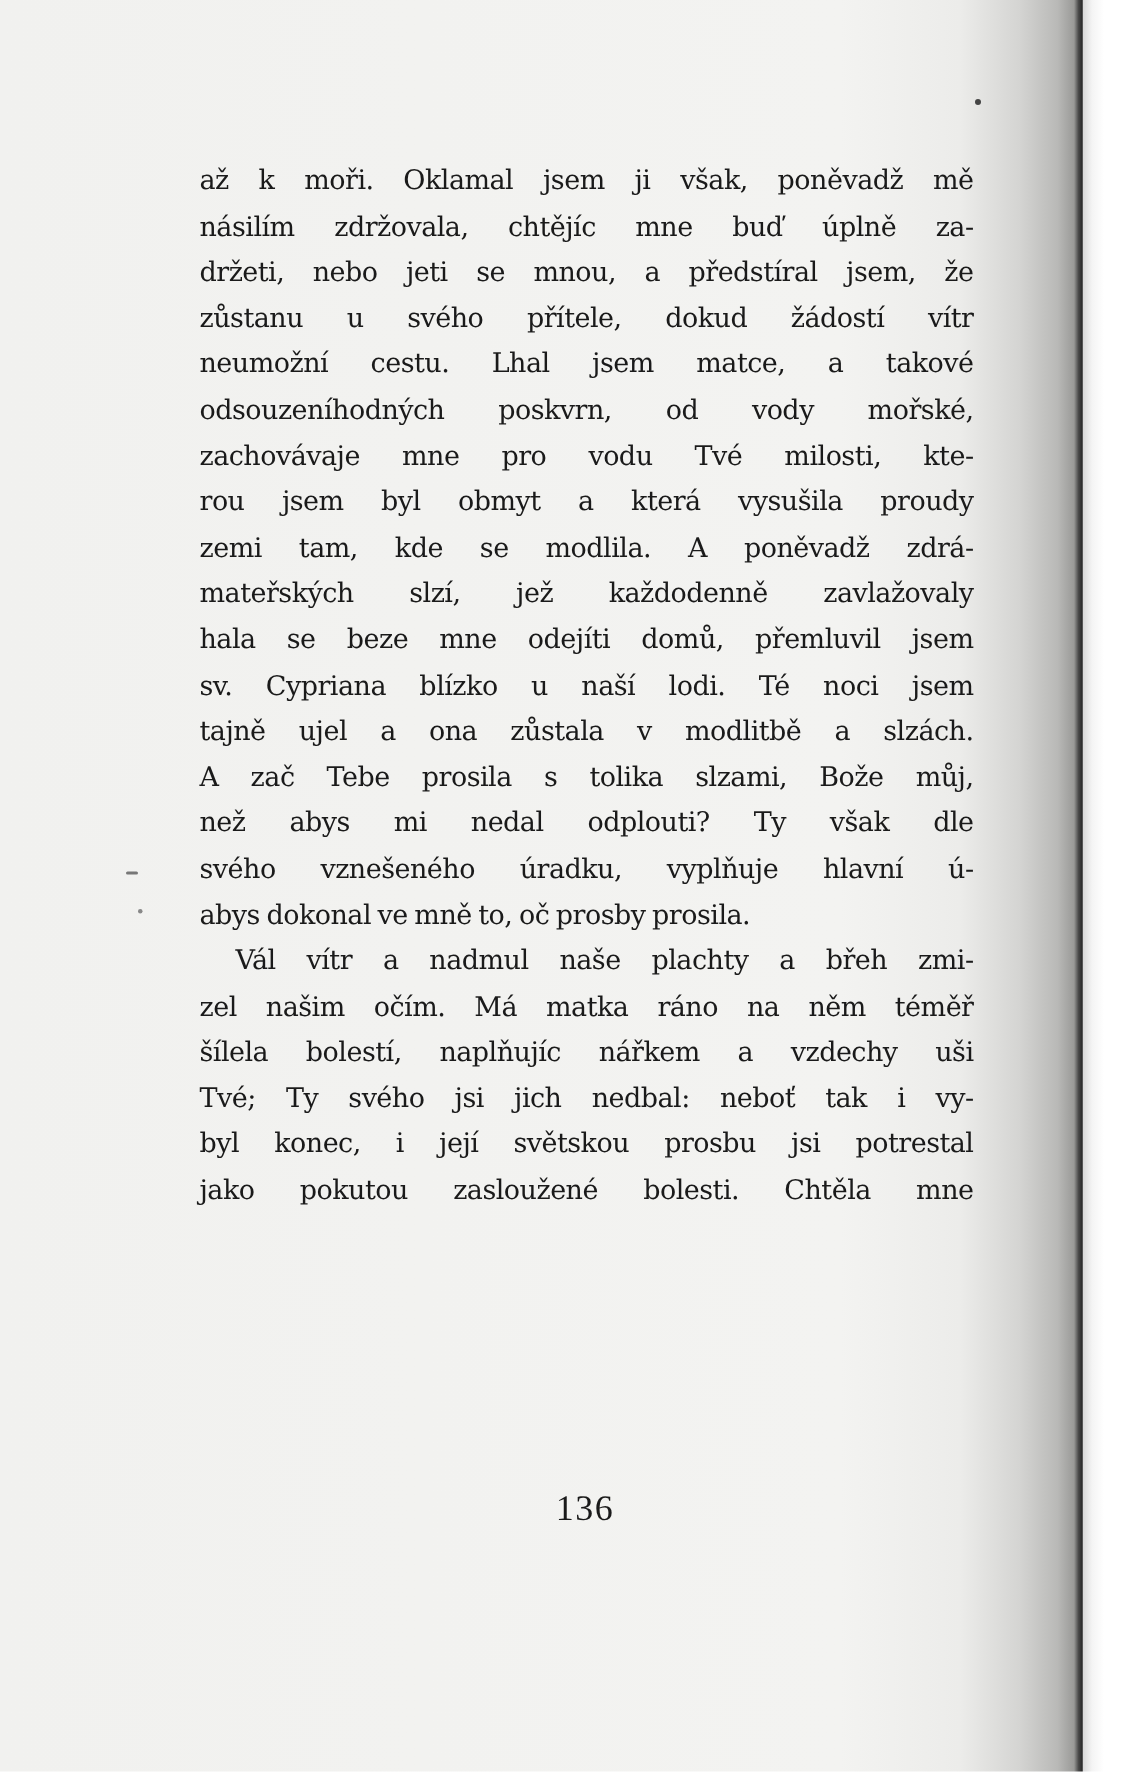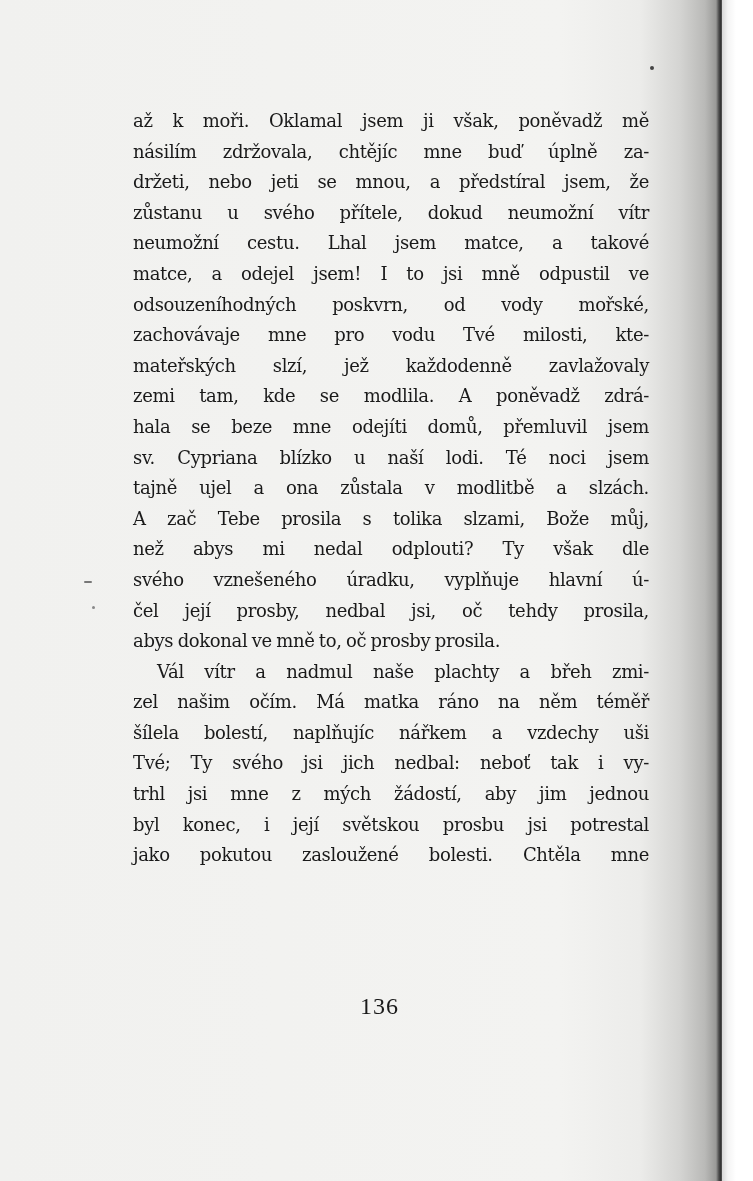--- a/index.html
+++ b/index.html
@@ -49,59 +49,58 @@
       text-align-last: left;
     }
     .line.indent {
       padding-left: 24px;
     }
     .page-number {
       position: absolute;
       left: 360px;
       top: 993px;
       width: 60px;
+      text-align: center;
       font-family: "Liberation Serif", "DejaVu Serif", serif;
       font-size: 24px;
       letter-spacing: 1px;
       color: #1a1a1a;
     }
     .speck {
       position: absolute;
       background: #444;
       border-radius: 50%;
     }
   </style>
 </head>
 <body>
 
 <div class="page">
   <div class="text-block">
     <span class="line">až k moři. Oklamal jsem ji však, poněvadž mě</span>
     <span class="line">násilím zdržovala, chtějíc mne buď úplně za-</span>
     <span class="line">držeti, nebo jeti se mnou, a předstíral jsem, že</span>
-    <span class="line">zůstanu u svého přítele, dokud neumožní vítr</span>
+    <span class="line">zůstanu u svého přítele, dokud žádostí vítr</span>
     <span class="line">neumožní cestu. Lhal jsem matce, a takové</span>
-    <span class="line">matce, a odejel jsem! I to jsi mně odpustil ve</span>
     <span class="line">odsouzeníhodných poskvrn, od vody mořské,</span>
     <span class="line">zachovávaje mne pro vodu Tvé milosti, kte-</span>
+    <span class="line">rou jsem byl obmyt a která vysušila proudy</span>
+    <span class="line">zemi tam, kde se modlila. A poněvadž zdrá-</span>
     <span class="line">mateřských slzí, jež každodenně zavlažovaly</span>
-    <span class="line">zemi tam, kde se modlila. A poněvadž zdrá-</span>
     <span class="line">hala se beze mne odejíti domů, přemluvil jsem</span>
     <span class="line">sv. Cypriana blízko u naší lodi. Té noci jsem</span>
     <span class="line">tajně ujel a ona zůstala v modlitbě a slzách.</span>
     <span class="line">A zač Tebe prosila s tolika slzami, Bože můj,</span>
     <span class="line">než abys mi nedal odplouti? Ty však dle</span>
     <span class="line">svého vznešeného úradku, vyplňuje hlavní ú-</span>
-    <span class="line">čel její prosby, nedbal jsi, oč tehdy prosila,</span>
     <span class="line last">abys dokonal ve mně to, oč prosby prosila.</span>
     <span class="line indent">Vál vítr a nadmul naše plachty a břeh zmi-</span>
     <span class="line">zel našim očím. Má matka ráno na něm téměř</span>
     <span class="line">šílela bolestí, naplňujíc nářkem a vzdechy uši</span>
     <span class="line">Tvé; Ty svého jsi jich nedbal: neboť tak i vy-</span>
-    <span class="line">trhl jsi mne z mých žádostí, aby jim jednou</span>
     <span class="line">byl konec, i její světskou prosbu jsi potrestal</span>
     <span class="line">jako pokutou zasloužené bolesti. Chtěla mne</span>
   </div>
 
   <div class="page-number">136</div>
 
   <span class="speck" style="left:650px;top:66px;width:4px;height:4px;"></span>
   <span class="speck" style="left:84px;top:581px;width:8px;height:1.5px;border-radius:1px;background:#777;"></span>
   <span class="speck" style="left:92px;top:606px;width:3px;height:3px;background:#888;"></span>
 </div>

